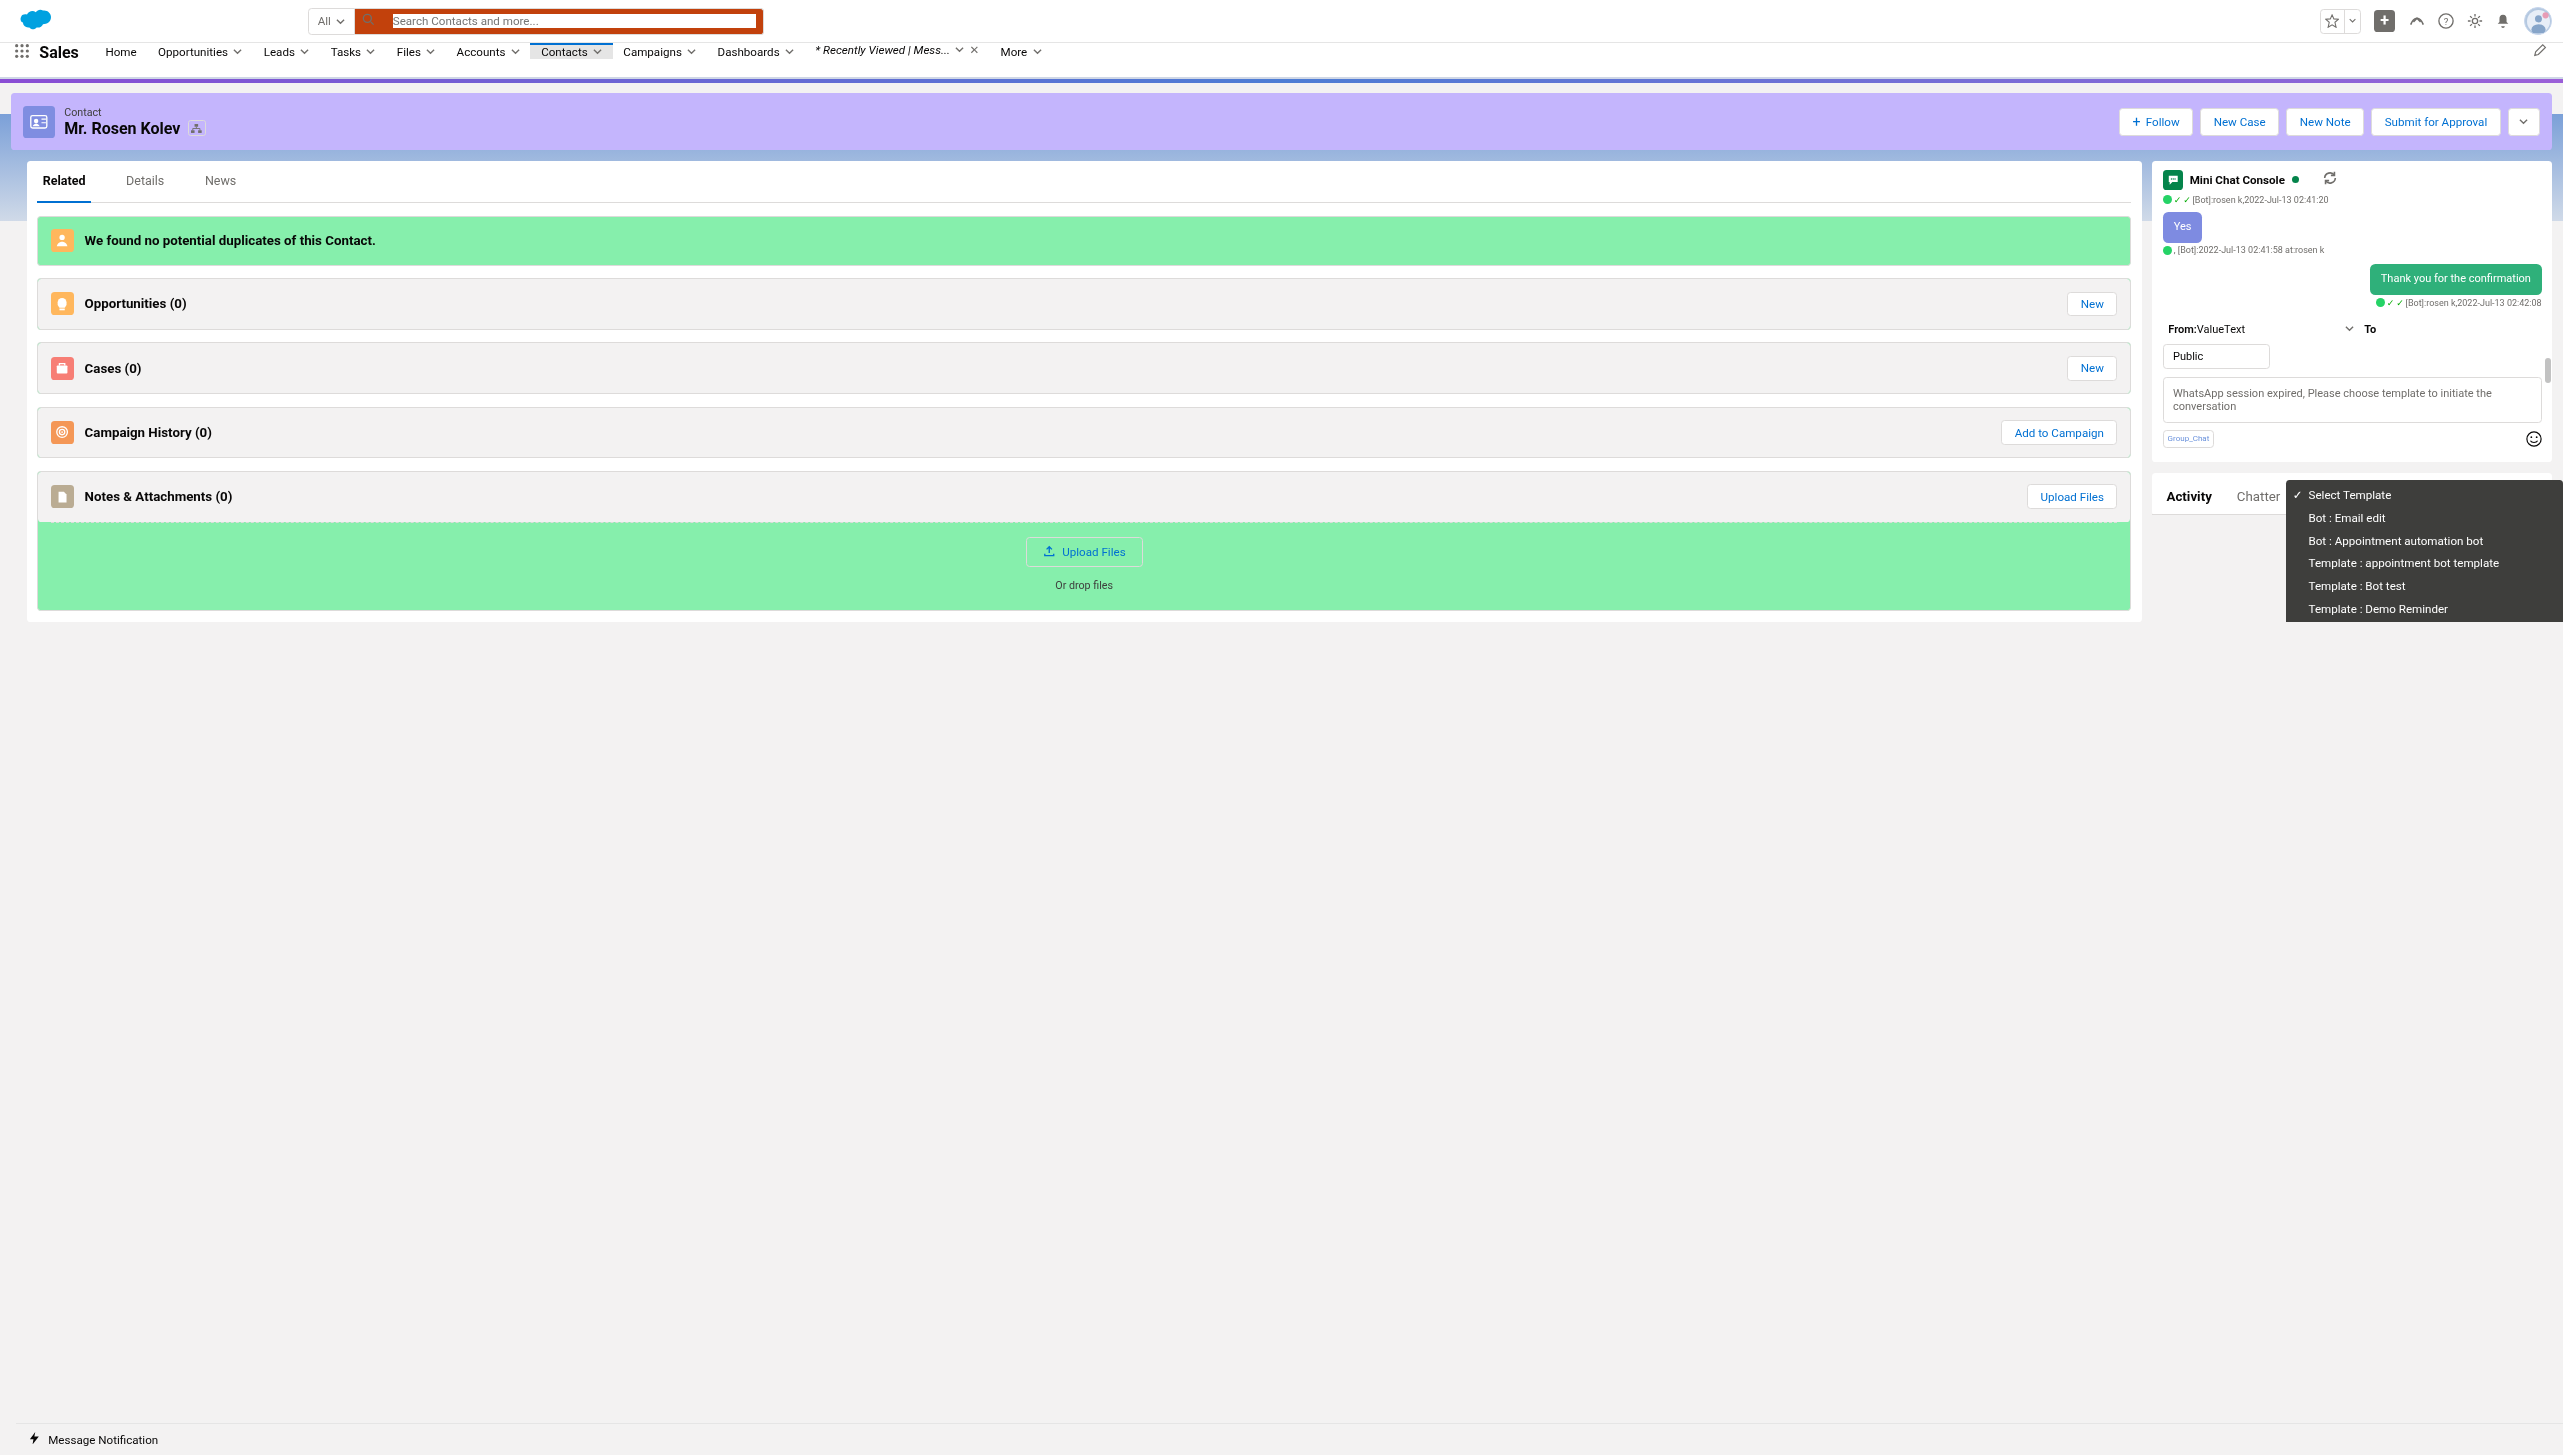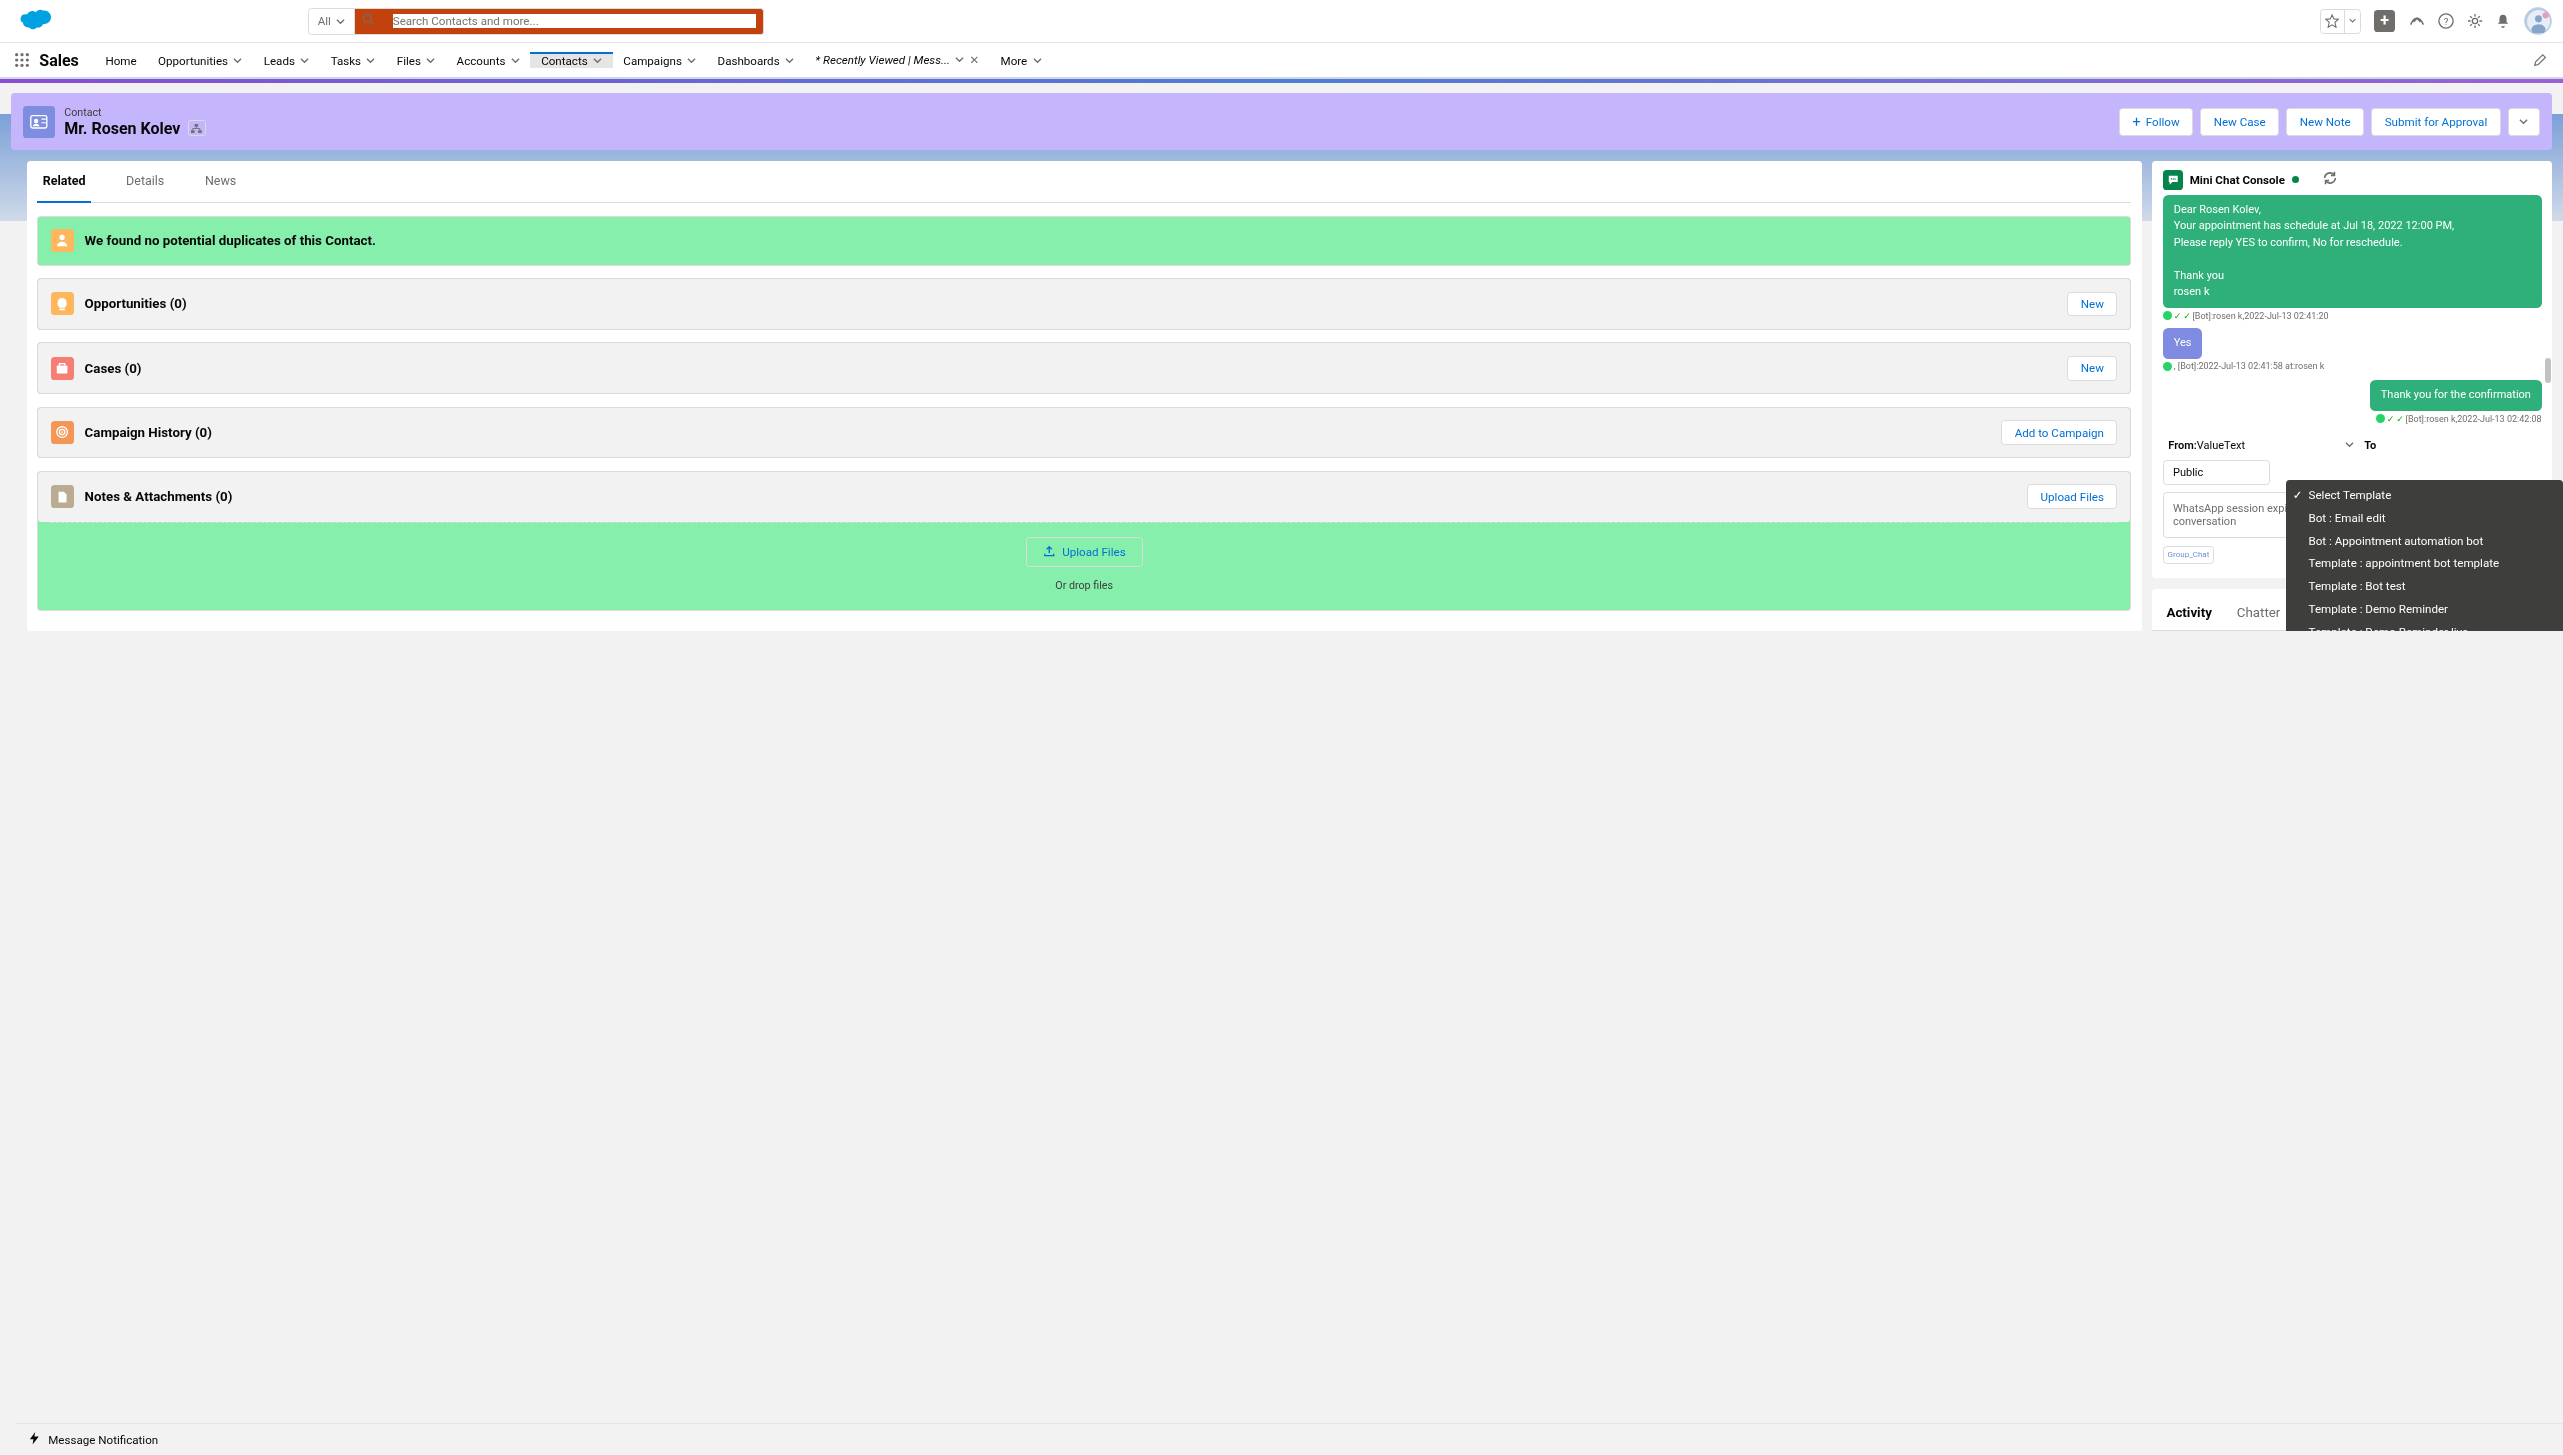--- a/index.html
+++ b/index.html
@@ -13,21 +13,21 @@
 .search-box { display: flex; align-items: center; border: 0.9px solid #dddbda; border-left: none; border-radius: 0 3.6px 3.6px 0; width: 409px; height: 27px; padding: 0 7.1px; gap: 18px; color: #706e6b; background: #c2410c; }
 .search-input { border: none; outline: none; flex: 1; font-size: 11.6px; color: #080707; }
 .topbar-right { margin-left: auto; display: flex; align-items: center; gap: 12.5px; }
 .icon-btn { color: #706e6b; display: flex; align-items: center; justify-content: center; cursor: pointer; }
 .fav-box { display: flex; align-items: center; height: 25px; border: 0.9px solid #dddbda; border-radius: 3.6px; }
 .fav-box .ic { padding: 0 4.4px; display: flex; }
 .fav-box .sep { border-left: 0.9px solid #dddbda; height: 100%; }
 .add-box { width: 21.4px; height: 21.4px; border-radius: 3.6px; background: #706e6b; color: #fff; display:flex; align-items:center; justify-content:center; font-weight: bold; font-size: 16px; cursor:pointer; }
 .avatar { width: 28.5px; height: 28.5px; border-radius: 50%; background: #b4c8e0; border: 1.8px solid #c7d6ec; display:flex; align-items:center; justify-content:center; overflow:hidden; }
 .avatar svg { width: 23px; height: 23px; }
-.navbar { height: 36px; background: #fff; border-bottom: 2.7px solid #cfd7e6; display: flex; align-items: center; padding: 0 10.7px; }
+.navbar { height: 36px; background: #fff; border-bottom: 2.7px solid #cfd7e6; display: flex; align-items: flex-start; padding: 0 10.7px; }
 .waffle { display:flex; align-items:center; padding: 0 9px 0 3.6px; cursor:pointer; color:#706e6b; }
 .app-name { font-weight: 700; font-size: 16px; display:flex; align-items:center; padding-right: 16px; }
 .nav-item { display:flex; align-items:center; padding: 0 10.7px; gap: 5.3px; font-size: 11.6px; color: #080707; cursor: pointer; border-top: 2.7px solid transparent; position: relative; }
 .nav-item.active { border-top: 2.7px solid #0070d2; background: #e5e5e5; }
 .nav-item .nchev { color: #706e6b; }
 .nav-pin { display:flex; align-items:center; padding: 0 10.7px; gap: 5.3px; font-style: italic; color:#080707; cursor:pointer; }
 .nav-pin .x { font-style: normal; color:#706e6b; cursor:pointer; }
 .nav-actions { margin-left: auto; display:flex; align-items:center; padding-right: 5.3px; color:#706e6b; }
 .gradient-bar { height: 3.6px; background: linear-gradient(90deg, #8a4dd4, #4d7dd4, #9b5fd8); }
 .record-header { background: #c4b5fd; margin: 10.7px 10.7px 0; padding: 12.5px; border-radius: 3.6px; display:flex; align-items:center; }
@@ -409,27 +409,20 @@
               </svg>
         </div>
         <span class="chat-title">Mini Chat Console</span>
         <span class="dot"></span>
         <span class="refresh-ic"><svg width="16" height="16" viewBox="0 0 18 18">
                 <path d="M3 9a6 6 0 0 1 11-3M15 9a6 6 0 0 1-11 3" fill="none" stroke="#706e6b" stroke-width="1.8"></path>
                 <path d="M14 2v4h-4M4 16v-4h4" fill="none" stroke="#706e6b" stroke-width="1.8"></path>
               </svg></span>
       </div>
       <div class="msgs">
-        <div class="bubble green">
-          <span>Dear Rosen Kolev,</span><br>
-          <span>Your appointment has schedule at Jul 18, 2022 12:00 PM,</span><br>
-          <span>Please reply YES to confirm, No for reschedule.</span><br><br>
-          <span>Thank you</span><br>
-          <span>rosen k</span>
-        </div>
         <div class="meta">
               <span class="wa-ic"></span>
               <span class="check">✓</span>
               <span class="check">✓</span>
               <span>[Bot]:rosen k,2022-Jul-13 02:41:20</span>
             </div>
         <div class="bubble purple">Yes</div>
         <div class="meta">
               <span class="wa-ic"></span>
               <span>, [Bot]:2022-Jul-13 02:41:58 at:rosen k</span>

